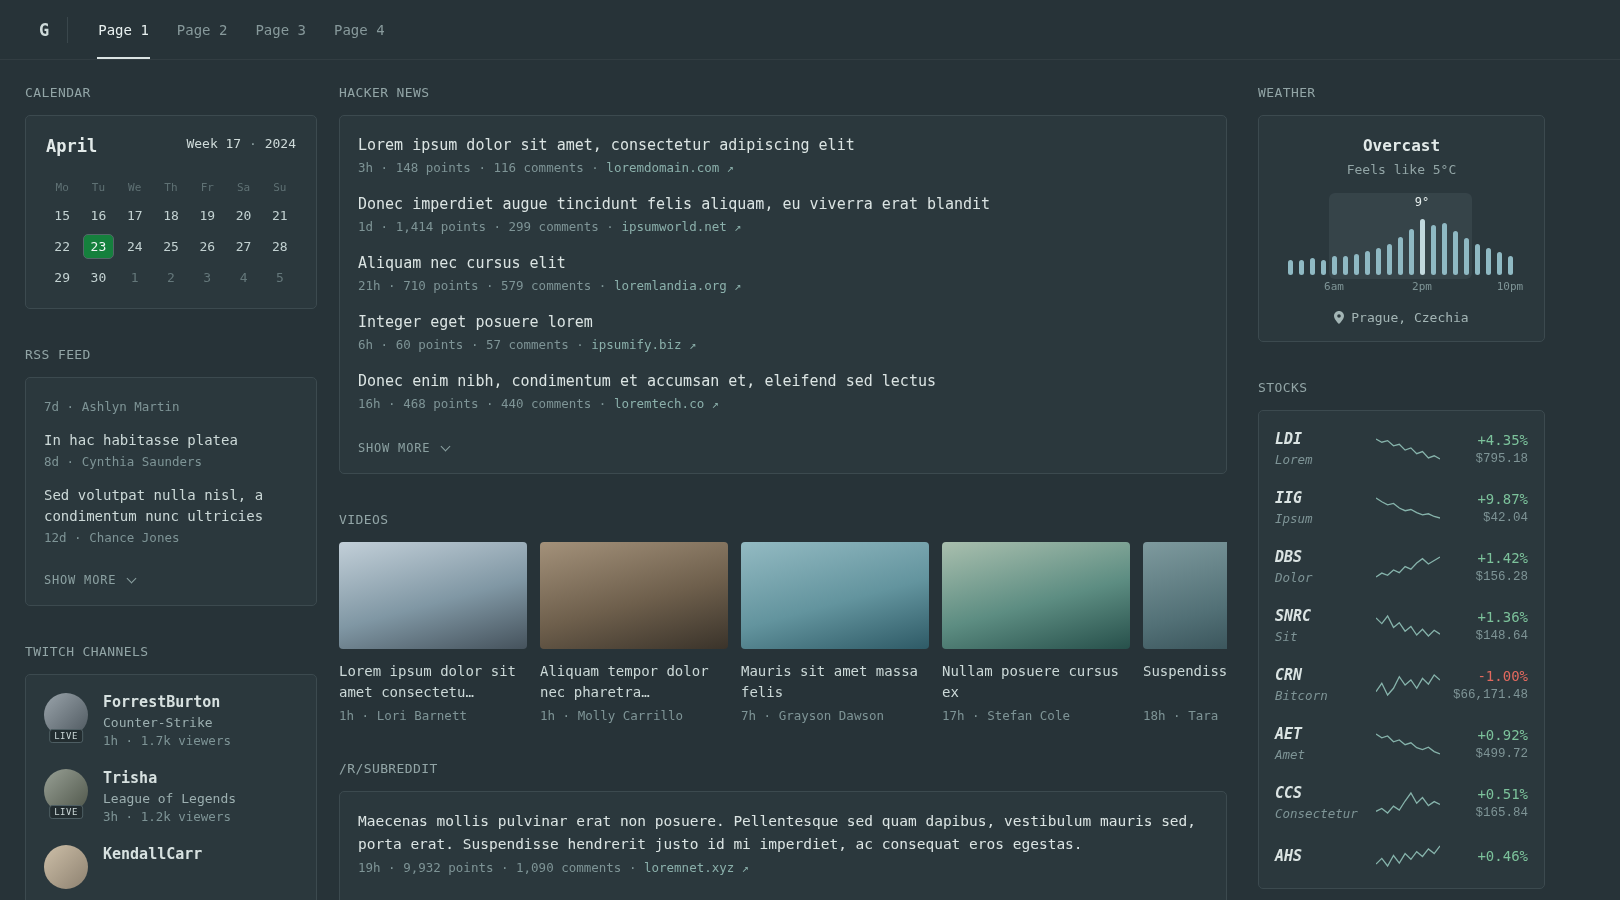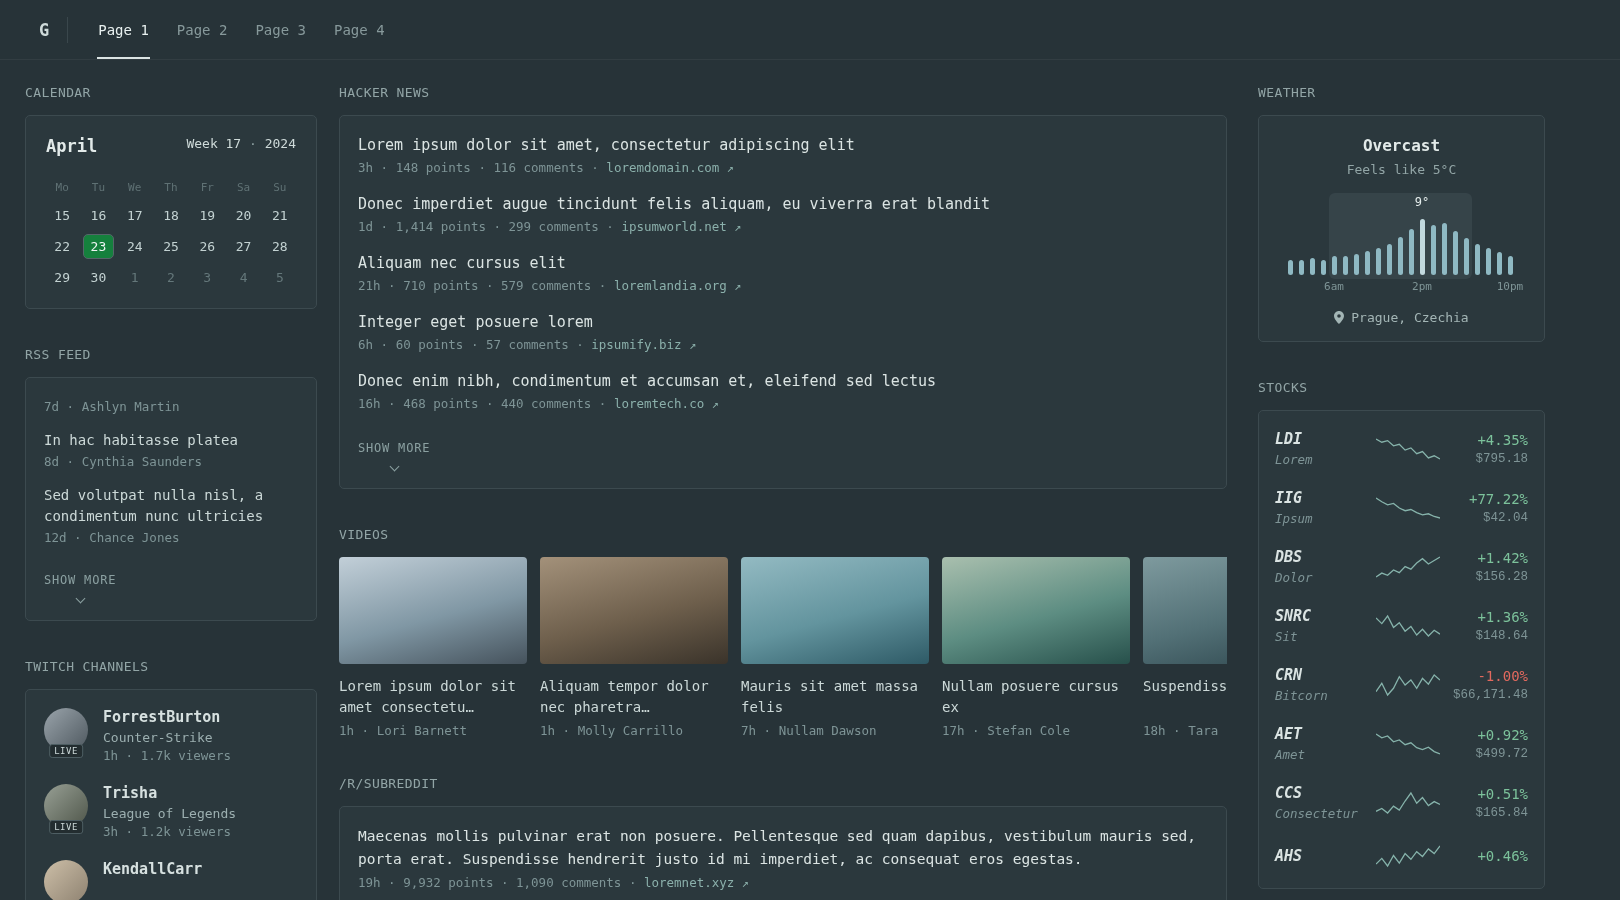--- a/index.html
+++ b/index.html
@@ -35,21 +35,21 @@
   .cal-daynames { display:grid; grid-template-columns:repeat(7,1fr); margin-bottom:9px; }
   .dayname { font-size:11px; color:#5f7174; text-align:center; }
   .cal-grid { display:grid; grid-template-columns:repeat(7,1fr); row-gap:6px; }
   .day { font-size:13px; color:#c3d2d2; text-align:center; padding:4px 0; margin:0 3px; border:1px solid transparent; border-radius:5px; }
   .day.outside { color:#64777a; }
   .day.selected { background:#15803d; border-color:#556569; color:#eef4f3; }
   
   .feed-item { margin-bottom:16px; }
   .feed-title { font-size:14px; line-height:21px; color:#ccd9d8; cursor:pointer; }
   .feed-meta { font-size:12.5px; color:#7e9496; margin-top:3px; }
-  .show-more { display:inline-flex; align-items:center; gap:12px; font-size:12px; letter-spacing:.8px; color:#8ba0a1; margin-top:12px; cursor:pointer;flex-direction:column; }
+  .show-more { display:inline-flex; align-items:center; gap:12px; font-size:12px; letter-spacing:.8px; color:#8ba0a1; margin-top:12px; cursor:pointer; }
   .chev { width:7px; height:7px; border-right:1.5px solid currentColor; border-bottom:1.5px solid currentColor; transform:rotate(45deg); display:inline-block; margin-top:-4px; }
   
   .tw-item { display:flex; gap:15px; margin-bottom:21px; align-items:flex-start; cursor:pointer; }
   .tw-avatar-wrap { position:relative; flex:none; }
   .tw-avatar { width:44px; height:44px; border-radius:50%; }
   .live-badge { position:absolute; left:50%; bottom:-6px; transform:translateX(-50%); background:#232d30; border:1px solid #4e5e63; color:#ccd8d8; font-size:9px; padding:1px 4px; border-radius:3px; letter-spacing:.5px; }
   .tw-name { font-size:15px; font-weight:bold; color:#d7e1e0; }
   .tw-game { font-size:13px; color:#9cafb0; margin-top:4px; }
   .tw-meta { font-size:12.5px; color:#7e9496; margin-top:3px; }
   
@@ -256,21 +256,21 @@
             <div class="v-meta">1h · Lori Barnett</div>
           </div>
           <div class="video">
             <div class="thumb" style="background: linear-gradient(165deg, rgb(163, 145, 122) 0%, rgb(110, 95, 76) 55%, rgb(58, 51, 42) 100%);"></div>
             <div class="v-title">Aliquam tempor dolor nec pharetra…</div>
             <div class="v-meta">1h · Molly Carrillo</div>
           </div>
           <div class="video">
             <div class="thumb" style="background: linear-gradient(165deg, rgb(147, 186, 194) 0%, rgb(99, 148, 158) 55%, rgb(46, 90, 102) 100%);"></div>
             <div class="v-title">Mauris sit amet massa felis</div>
-            <div class="v-meta">7h · Nullam Dawson</div>
+            <div class="v-meta">7h · Grayson Dawson</div>
           </div>
           <div class="video">
             <div class="thumb" style="background: linear-gradient(165deg, rgb(169, 191, 174) 0%, rgb(93, 141, 130) 55%, rgb(39, 80, 75) 100%);"></div>
             <div class="v-title">Nullam posuere cursus ex</div>
             <div class="v-meta">17h · Stefan Cole</div>
           </div>
           <div class="video">
             <div class="thumb" style="background: linear-gradient(165deg, rgb(126, 154, 158) 0%, rgb(82, 112, 118) 55%, rgb(45, 69, 76) 100%);"></div>
             <div class="v-title">Suspendisse diam</div>
             <div class="v-meta">18h · Tara</div>
@@ -363,21 +363,21 @@
               <div class="stock-info">
                 <div class="stock-sym">IIG</div>
                 <div class="stock-name">Ipsum</div>
               </div>
               <div class="stock-spark">
                 <svg width="64" height="26">
                   <polyline points="0.0,3.0 5.8,6.8 11.6,9.9 17.5,8.4 23.3,13.0 29.1,15.7 34.9,14.5 40.7,17.6 46.5,19.9 52.4,18.8 58.2,21.5 64.0,23.0" fill="none" stroke="#86b3ab" stroke-width="1.3"></polyline>
                 </svg>
               </div>
               <div class="stock-right">
-                <div class="stock-change">+77.22%</div>
+                <div class="stock-change">+9.87%</div>
                 <div class="stock-price">$42.04</div>
               </div>
             </div>
             <div class="stock-row">
               <div class="stock-info">
                 <div class="stock-sym">DBS</div>
                 <div class="stock-name">Dolor</div>
               </div>
               <div class="stock-spark">
                 <svg width="64" height="26">

